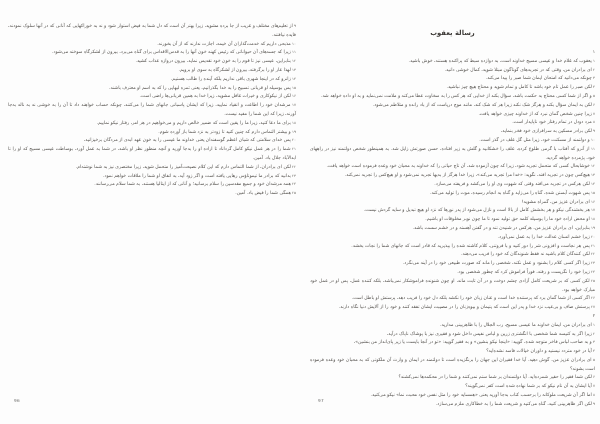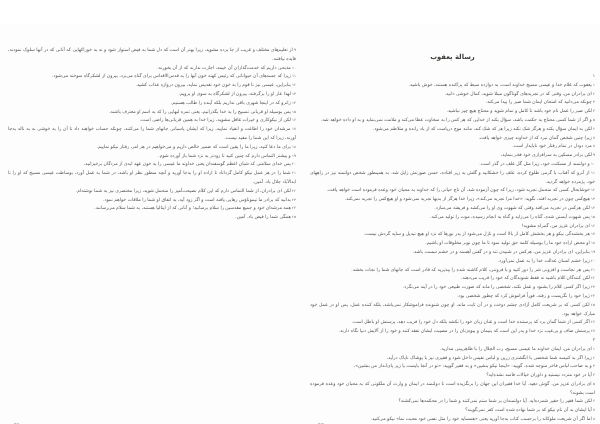--- a/index.html
+++ b/index.html
@@ -1,21 +1,21 @@
 <!DOCTYPE html>
 <html lang="fa"><head>
 <meta charset="utf-8">
 <style>
   html,body { margin:0; padding:0; }
   body {
     width:600px; height:424px; overflow:hidden;
     background:#ffffff;
     font-family:"DejaVu Sans", sans-serif;
   }
-  .spread { display:flex; width:600px; height:322px; background:#fdfdfd;margin-top:24px; }
+  .spread { display:flex; width:600px; height:322px; background:#fdfdfd; }
   .page {
     position:relative; width:300px; height:424px;
     box-sizing:border-box; overflow:hidden; background:#fdfdfd;
   }
   .page-left  { padding:22px 4px 0 8px; }
   .page-right { padding:0 5px 0 10px; }
   .book-title {
     direction:rtl; text-align:center;
     font-size:6.8px; font-weight:bold; color:#3d3a37;
     margin:29px 0 11px 0; letter-spacing:0.2px;

